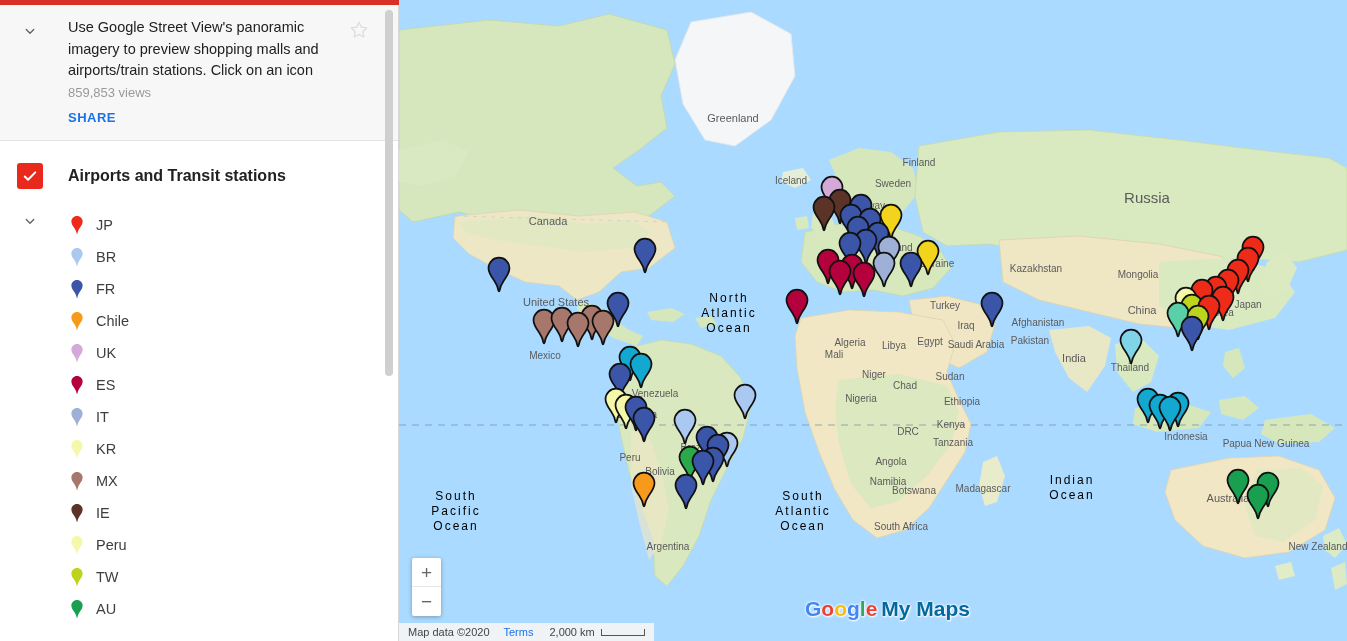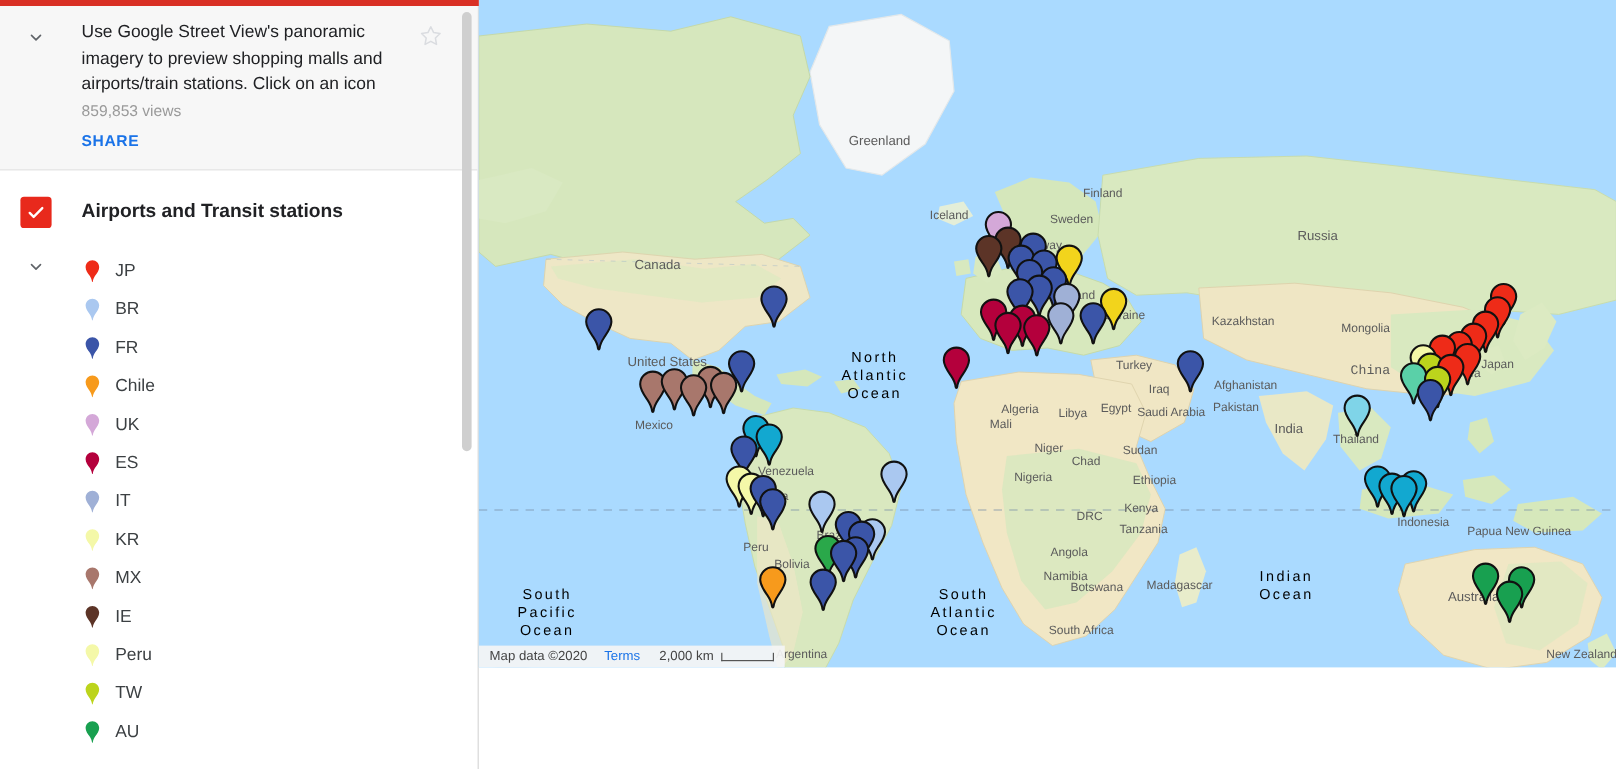--- a/index.html
+++ b/index.html
@@ -110,21 +110,21 @@
   #sb-track {
     position: absolute; right: 5px; top: 10px;
     width: 8px; height: 366px;
     background: #cfcfcf; border-radius: 4px;
     cursor: pointer; z-index: 20;
   }
 
   
   #map {
     position: relative;
-    flex: 1 1 auto; height: 556px;
+    flex: 1 1 auto; height: 641px;
     background: #aadaff;
     overflow: hidden;
   }
   #map-svg { position: absolute; inset: 0; width: 948px; height: 641px; }
 
   .map-label {
     position: absolute;
     font-family: "Liberation Sans", sans-serif;
     color: #5b5b5b;
     white-space: nowrap;
@@ -407,24 +407,24 @@
     <div id="map-labels">
         <div class="map-label" style="left: 334px; top: 118px; font-size: 11px;">Greenland</div>
         <div class="map-label" style="left: 392px; top: 180px; font-size: 10px;">Iceland</div>
         <div class="map-label" style="left: 149px; top: 221px; font-size: 11px;">Canada</div>
         <div class="map-label" style="left: 157px; top: 302px; font-size: 11px;">United States</div>
         <div class="map-label" style="left: 520px; top: 162px; font-size: 10px;">Finland</div>
         <div class="map-label" style="left: 494px; top: 183px; font-size: 10px;">Sweden</div>
         <div class="map-label" style="left: 469px; top: 205px; font-size: 10px;">Norway</div>
         <div class="map-label" style="left: 498px; top: 247px; font-size: 10px;">Poland</div>
         <div class="map-label" style="left: 538px; top: 263px; font-size: 10px;">Ukraine</div>
-        <div class="map-label" style="left: 699px; top: 197px; font-size: 11px;">Russia</div>
+        <div class="map-label" style="left: 748px; top: 197px; font-size: 15px;">Russia</div>
         <div class="map-label" style="left: 637px; top: 268px; font-size: 10px;">Kazakhstan</div>
         <div class="map-label" style="left: 739px; top: 274px; font-size: 10px;">Mongolia</div>
-        <div class="map-label" style="left: 743px; top: 310px; font-size: 11px; font-family: Liberation Mono, monospace;">China</div>
+        <div class="map-label" style="left: 743px; top: 310px; font-size: 11px;">China</div>
         <div class="map-label" style="left: 546px; top: 305px; font-size: 10px;">Turkey</div>
         <div class="map-label" style="left: 567px; top: 325px; font-size: 10px;">Iraq</div>
         <div class="map-label" style="left: 639px; top: 322px; font-size: 10px;">Afghanistan</div>
         <div class="map-label" style="left: 631px; top: 340px; font-size: 10px;">Pakistan</div>
         <div class="map-label" style="left: 675px; top: 358px; font-size: 11px;">India</div>
         <div class="map-label" style="left: 577px; top: 344px; font-size: 10px;">Saudi Arabia</div>
         <div class="map-label" style="left: 451px; top: 342px; font-size: 10px;">Algeria</div>
         <div class="map-label" style="left: 495px; top: 345px; font-size: 10px;">Libya</div>
         <div class="map-label" style="left: 531px; top: 341px; font-size: 10px;">Egypt</div>
         <div class="map-label" style="left: 435px; top: 354px; font-size: 10px;">Mali</div>

